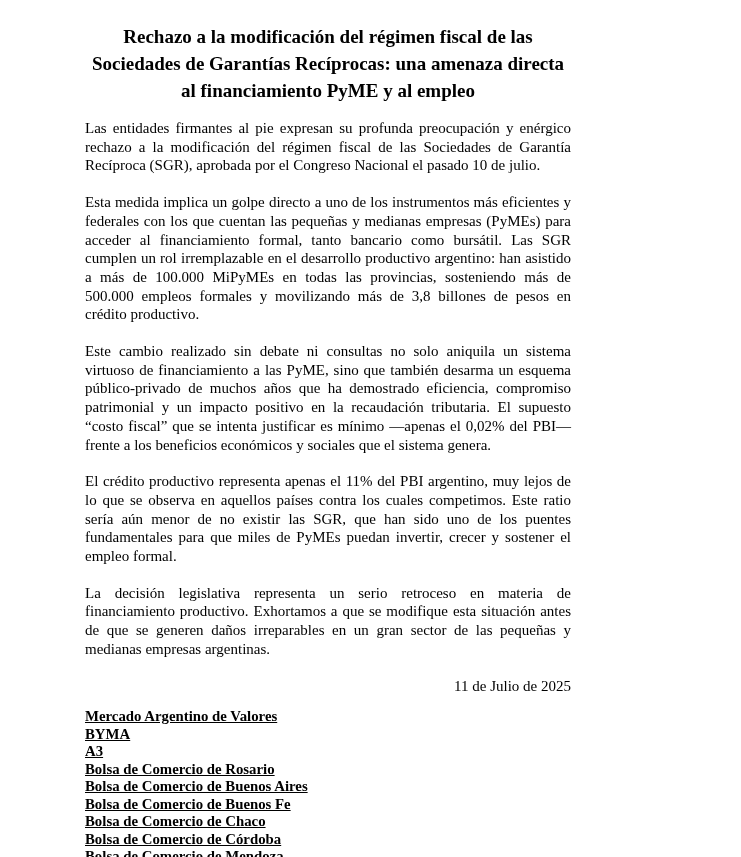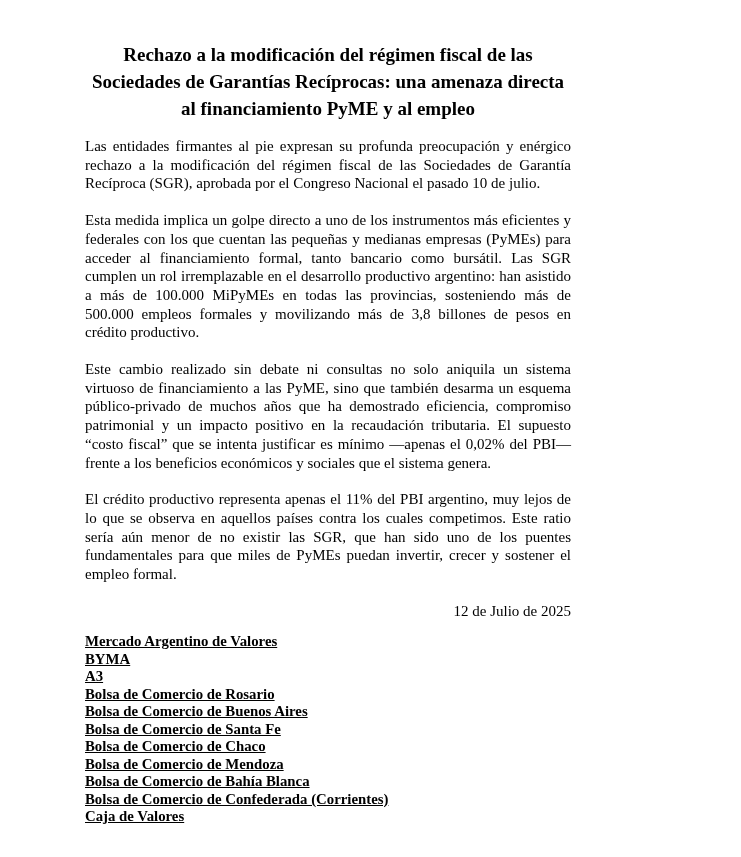--- a/index.html
+++ b/index.html
@@ -8,21 +8,21 @@
     background: #ffffff;
   }
   .page {
     position: relative;
     width: 655px;
     height: 857px;
     box-sizing: border-box;
     background: #ffffff;
     color: #000000;
     font-family: "Liberation Serif", "DejaVu Serif", serif;
-    padding: 41px 84px 0 85px;
+    padding: 23px 84px 0 85px;
     overflow: hidden;
   }
   .doc-title {
     margin: 0 0 15px 0;
     text-align: center;
     font-size: 19px;
     line-height: 27px;
     font-weight: bold;
   }
   .doc-paragraph {
@@ -55,30 +55,32 @@
 <body>
 
 <div class="page">
 
   <h1 class="doc-title">Rechazo a la modificación del régimen fiscal de las Sociedades de Garantías Recíprocas: una amenaza directa al financiamiento PyME y al empleo</h1>
 
   <p class="doc-paragraph">Las entidades firmantes al pie expresan su profunda preocupación y enérgico rechazo a la modificación del régimen fiscal de las Sociedades de Garantía Recíproca (SGR), aprobada por el Congreso Nacional el pasado 10 de julio.</p>
   <p class="doc-paragraph">Esta medida implica un golpe directo a uno de los instrumentos más eficientes y federales con los que cuentan las pequeñas y medianas empresas (PyMEs) para acceder al financiamiento formal, tanto bancario como bursátil. Las SGR cumplen un rol irremplazable en el desarrollo productivo argentino: han asistido a más de 100.000 MiPyMEs en todas las provincias, sosteniendo más de 500.000 empleos formales y movilizando más de 3,8 billones de pesos en crédito productivo.</p>
   <p class="doc-paragraph">Este cambio realizado sin debate ni consultas no solo aniquila un sistema virtuoso de financiamiento a las PyME, sino que también desarma un esquema público-privado de muchos años que ha demostrado eficiencia, compromiso patrimonial y un impacto positivo en la recaudación tributaria. El supuesto “costo fiscal” que se intenta justificar es mínimo —apenas el 0,02% del PBI— frente a los beneficios económicos y sociales que el sistema genera.</p>
   <p class="doc-paragraph">El crédito productivo representa apenas el 11% del PBI argentino, muy lejos de lo que se observa en aquellos países contra los cuales competimos. Este ratio sería aún menor de no existir las SGR, que han sido uno de los puentes fundamentales para que miles de PyMEs puedan invertir, crecer y sostener el empleo formal.</p>
+  <p class="doc-paragraph">La decisión legislativa representa un serio retroceso en materia de financiamiento productivo. Exhortamos a que se modifique esta situación antes de que se generen daños irreparables en un gran sector de las pequeñas y medianas empresas argentinas.</p>
 
-  <p class="doc-date">12 de Julio de 2025</p>
+  <p class="doc-date">11 de Julio de 2025</p>
 
   <ul class="signatories">
     <li class="signatory">Mercado Argentino de Valores</li>
     <li class="signatory">BYMA</li>
     <li class="signatory">A3</li>
     <li class="signatory">Bolsa de Comercio de Rosario</li>
     <li class="signatory">Bolsa de Comercio de Buenos Aires</li>
-    <li class="signatory">Bolsa de Comercio de Santa Fe</li>
+    <li class="signatory">Bolsa de Comercio de Buenos Fe</li>
     <li class="signatory">Bolsa de Comercio de Chaco</li>
+    <li class="signatory">Bolsa de Comercio de Córdoba</li>
     <li class="signatory">Bolsa de Comercio de Mendoza</li>
     <li class="signatory">Bolsa de Comercio de Bahía Blanca</li>
     <li class="signatory">Bolsa de Comercio de Confederada (Corrientes)</li>
     <li class="signatory">Caja de Valores</li>
   </ul>
 
 </div>
 
 </body></html>

